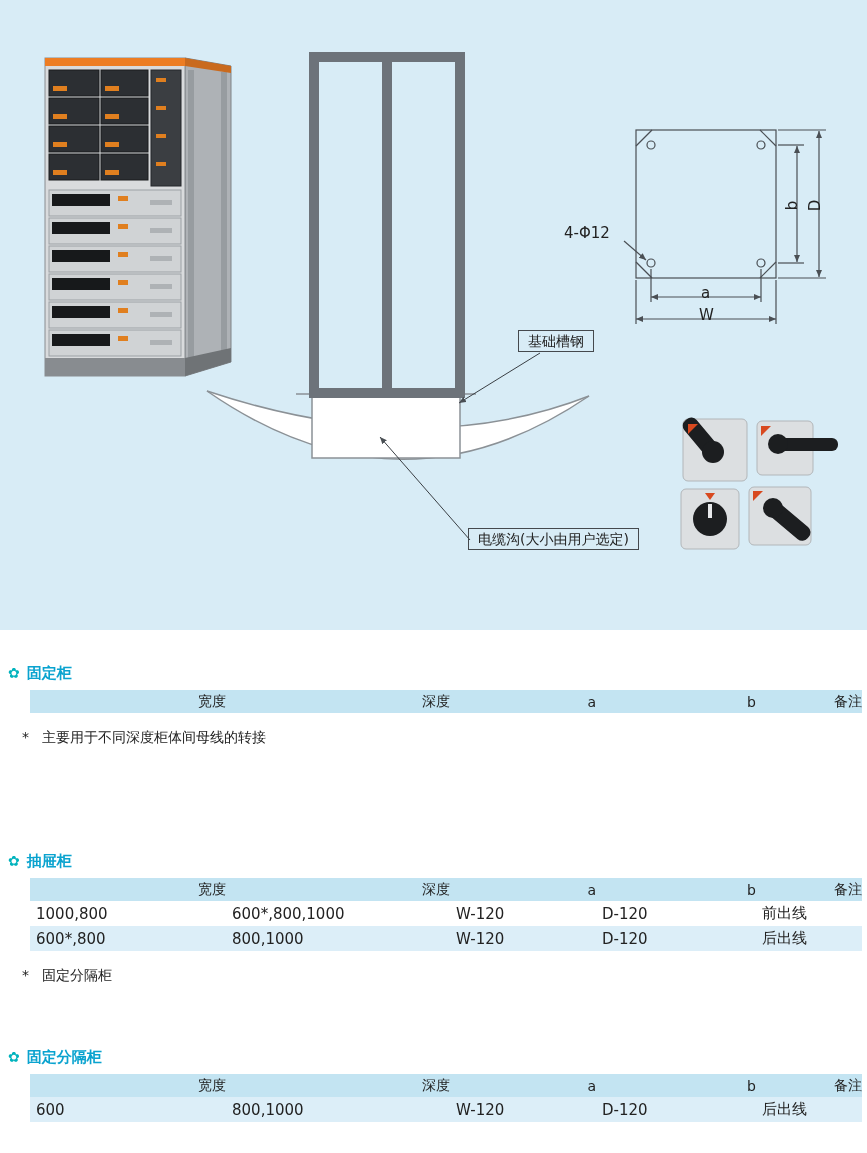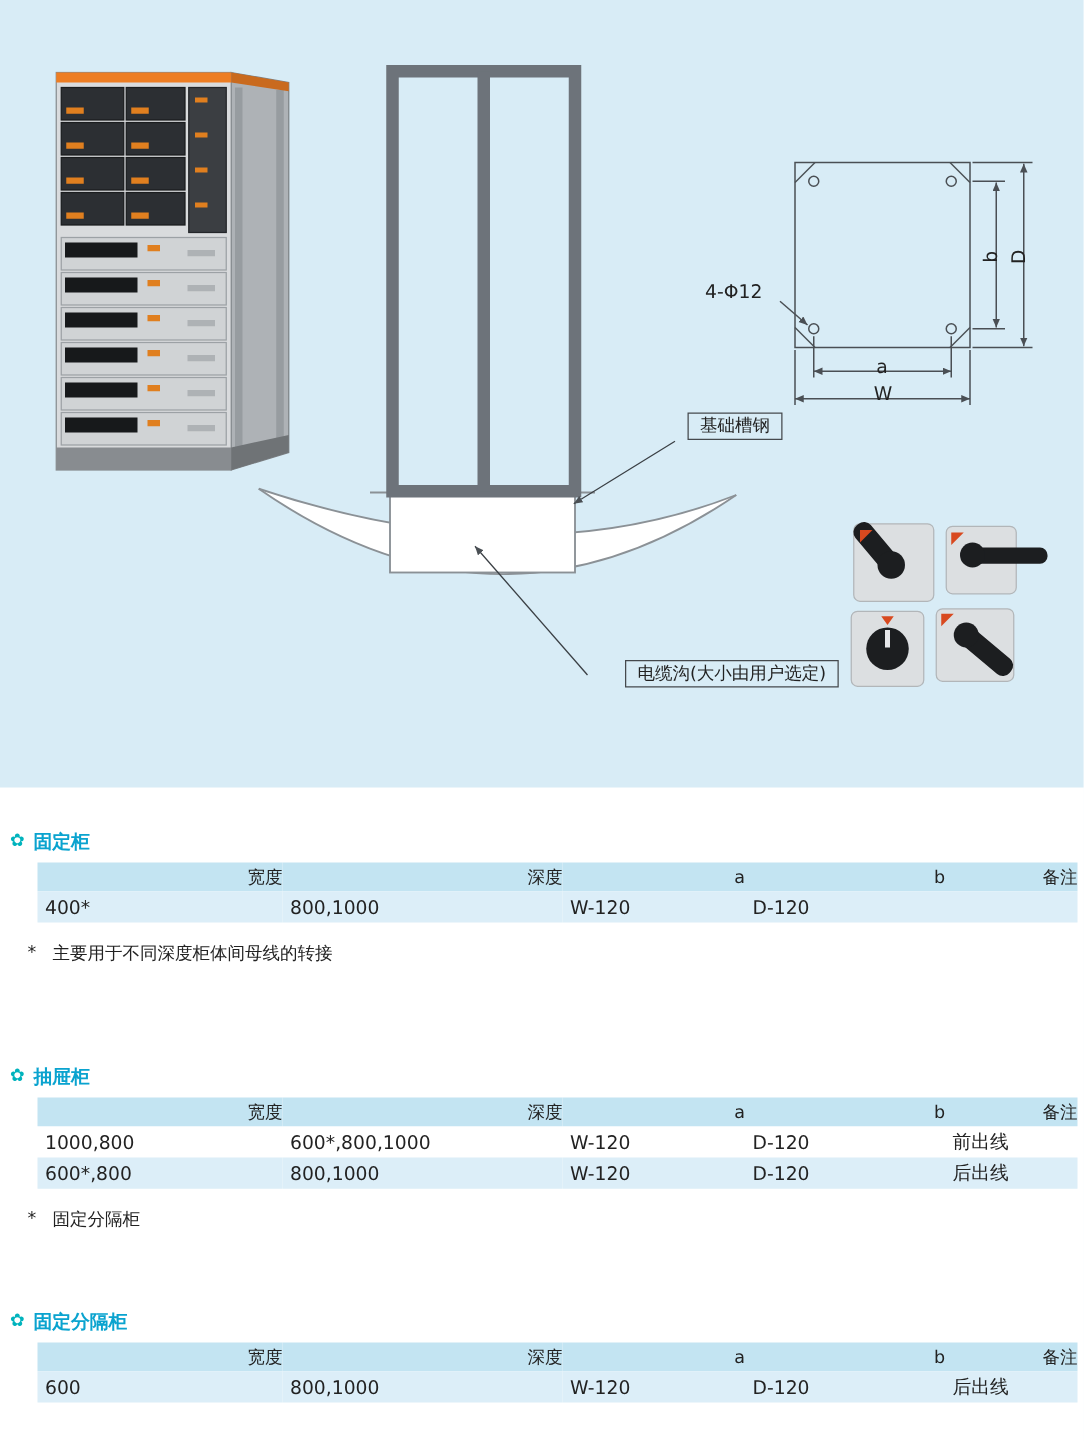--- a/index.html
+++ b/index.html
@@ -8,21 +8,21 @@
     font-family:"DejaVu Sans","Liberation Sans",sans-serif;
     background:#ffffff; color:#222;
   }
   .page { position:relative; width:867px; height:1153px; background:#fff; overflow:hidden; }
 
   
   .hero { position:absolute; left:0; top:0; width:867px; height:630px; background:#d8ecf6; }
   .hero-svg { position:absolute; left:0; top:0; }
 
   .dlabel { position:absolute; font-size:14px; color:#222; white-space:nowrap; line-height:1; }
-  .dlabel.boxed { border:1px solid #45494d; padding:3px 9px; background:transparent;margin-left:32px; }
+  .dlabel.boxed { border:1px solid #45494d; padding:3px 9px; background:transparent; }
   .dlabel.rot { transform:rotate(-90deg); transform-origin:center; }
 
   
   .section { position:absolute; left:0; width:867px; }
   #sec1 { top:662px; }
   #sec2 { top:850px; }
   #sec3 { top:1046px; }
 
   .section-title { display:flex; align-items:center; gap:7px; padding-left:8px; height:22px;
                    font-size:15px; font-weight:bold; color:#0aa3cf; margin-bottom:6px; }
@@ -210,27 +210,20 @@
       <thead>
         <tr>
           <th>宽度</th>
           <th>深度</th>
           <th>a</th>
           <th>b</th>
           <th>备注</th>
         </tr>
       </thead>
       <tbody>
-        <tr class="alt">
-          <td>400*</td>
-          <td>800,1000</td>
-          <td>W-120</td>
-          <td>D-120</td>
-          <td></td>
-        </tr>
       </tbody>
     </table>
     <div class="footnote">
       <span>*</span>
       <span>主要用于不同深度柜体间母线的转接</span>
     </div>
   </div>
 
   <div class="section" id="sec2">
     <div class="section-title">

